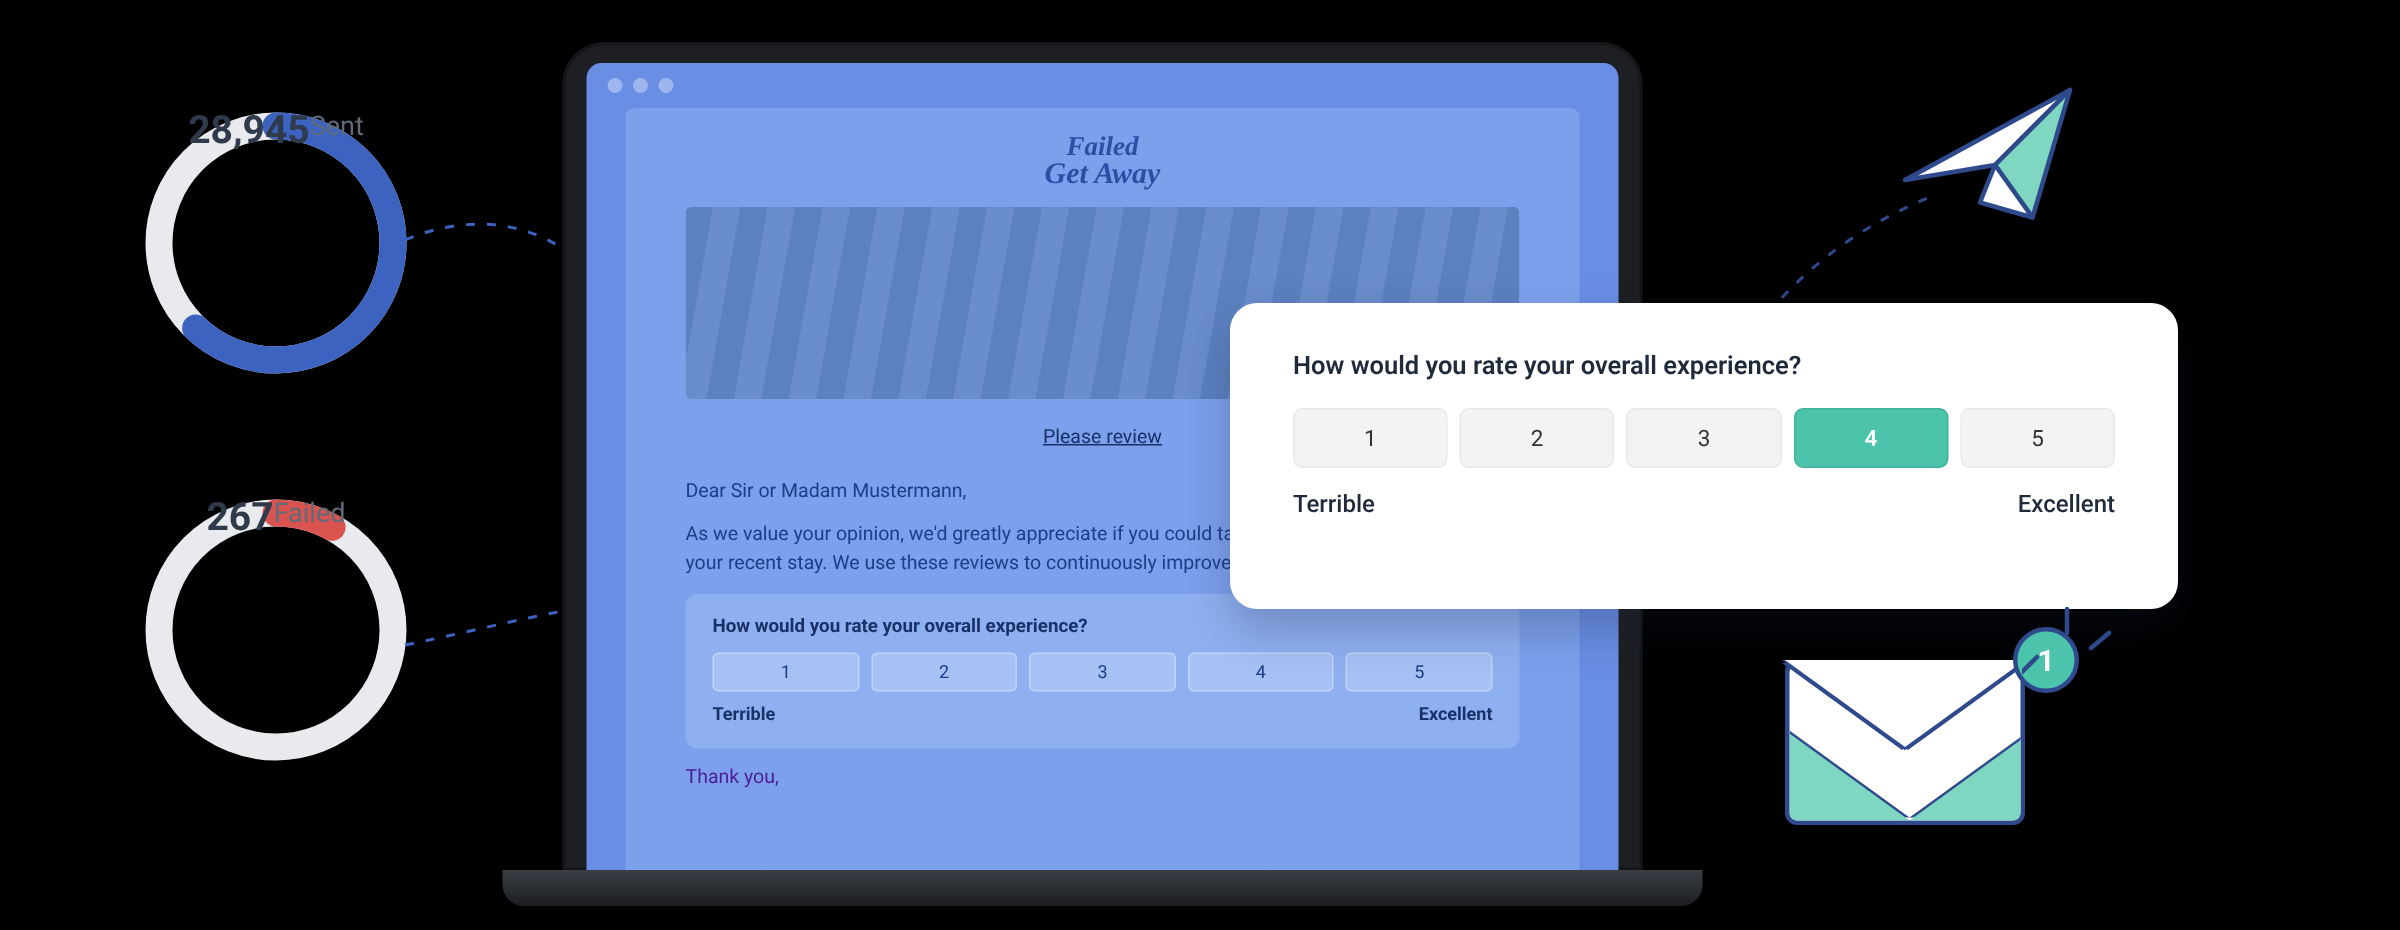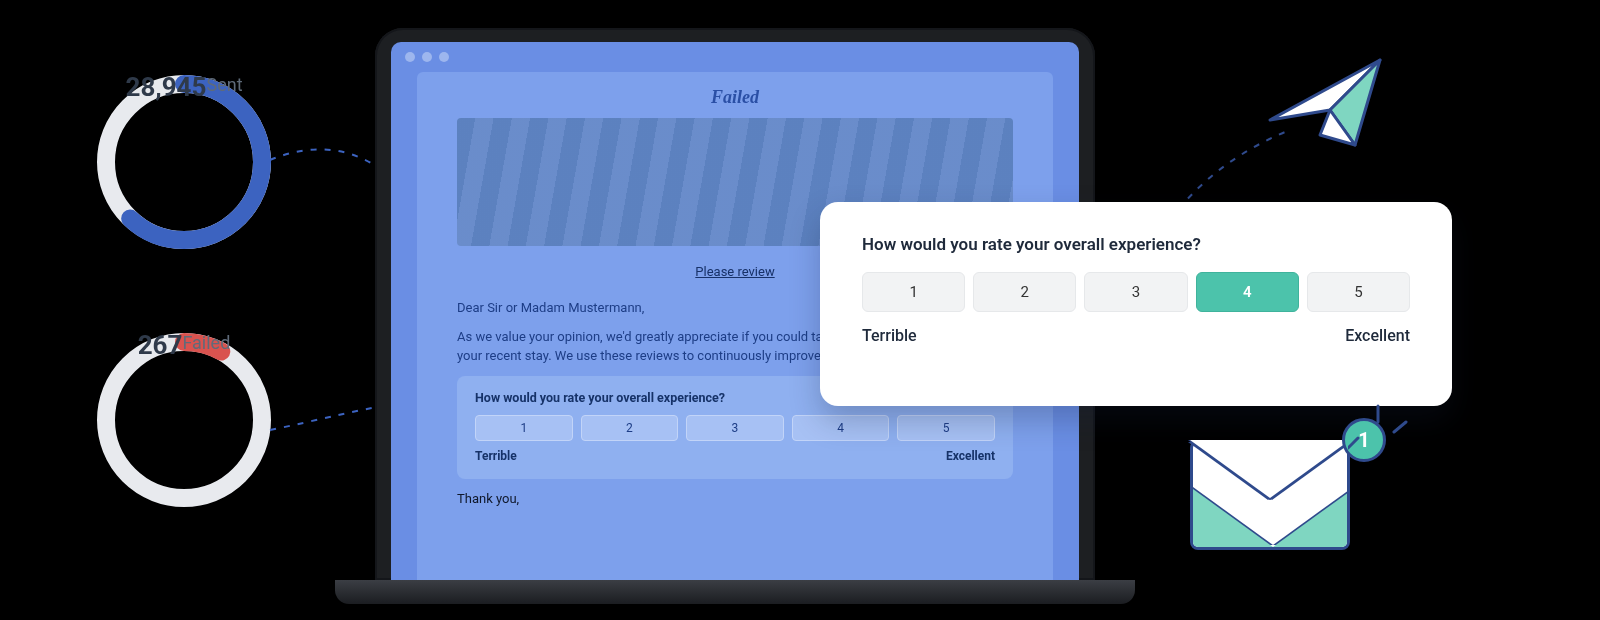--- a/index.html
+++ b/index.html
@@ -287,20 +287,21 @@
 <div class="laptop">
   <div class="screen">
     <div class="browser-dots">
       <span></span>
         <span></span>
         <span></span>
     </div>
     <div class="page">
       <div class="brand">
         <div class="l1">Failed</div>
+        <div class="l2">Get Away</div>
       </div>
       <div class="hero"></div>
       <div class="review-hdr">Please review</div>
       <div class="letter">
         <p>Dear Sir or Madam Mustermann,</p>
         <p>As we value your opinion, we'd greatly appreciate if you could take a moment to tell us about your recent stay. We use these reviews to continuously improve the quality of our services.</p>
       </div>
       <div class="inner-card">
         <div class="q">How would you rate your overall experience?</div>
         <div class="scale-sm">
@@ -308,21 +309,21 @@
           <div class="cell">2</div>
           <div class="cell">3</div>
           <div class="cell">4</div>
           <div class="cell">5</div>
         </div>
         <div class="ends-sm">
           <span>Terrible</span>
           <span>Excellent</span>
         </div>
       </div>
-      <p style="color:#0f172a">Thank you,</p>
+      <p style="color:#4c1d95">Thank you,</p>
     </div>
   </div>
 </div>
 <div class="laptop-base"></div>
 
 <svg class="plane-trail" width="150" height="120">
   <path d="M10 100 C 40 60, 80 30, 130 10" fill="none" stroke="#2f4a8c" stroke-width="2" stroke-dasharray="6 8"></path>
 </svg>
 
 <div class="plane">

